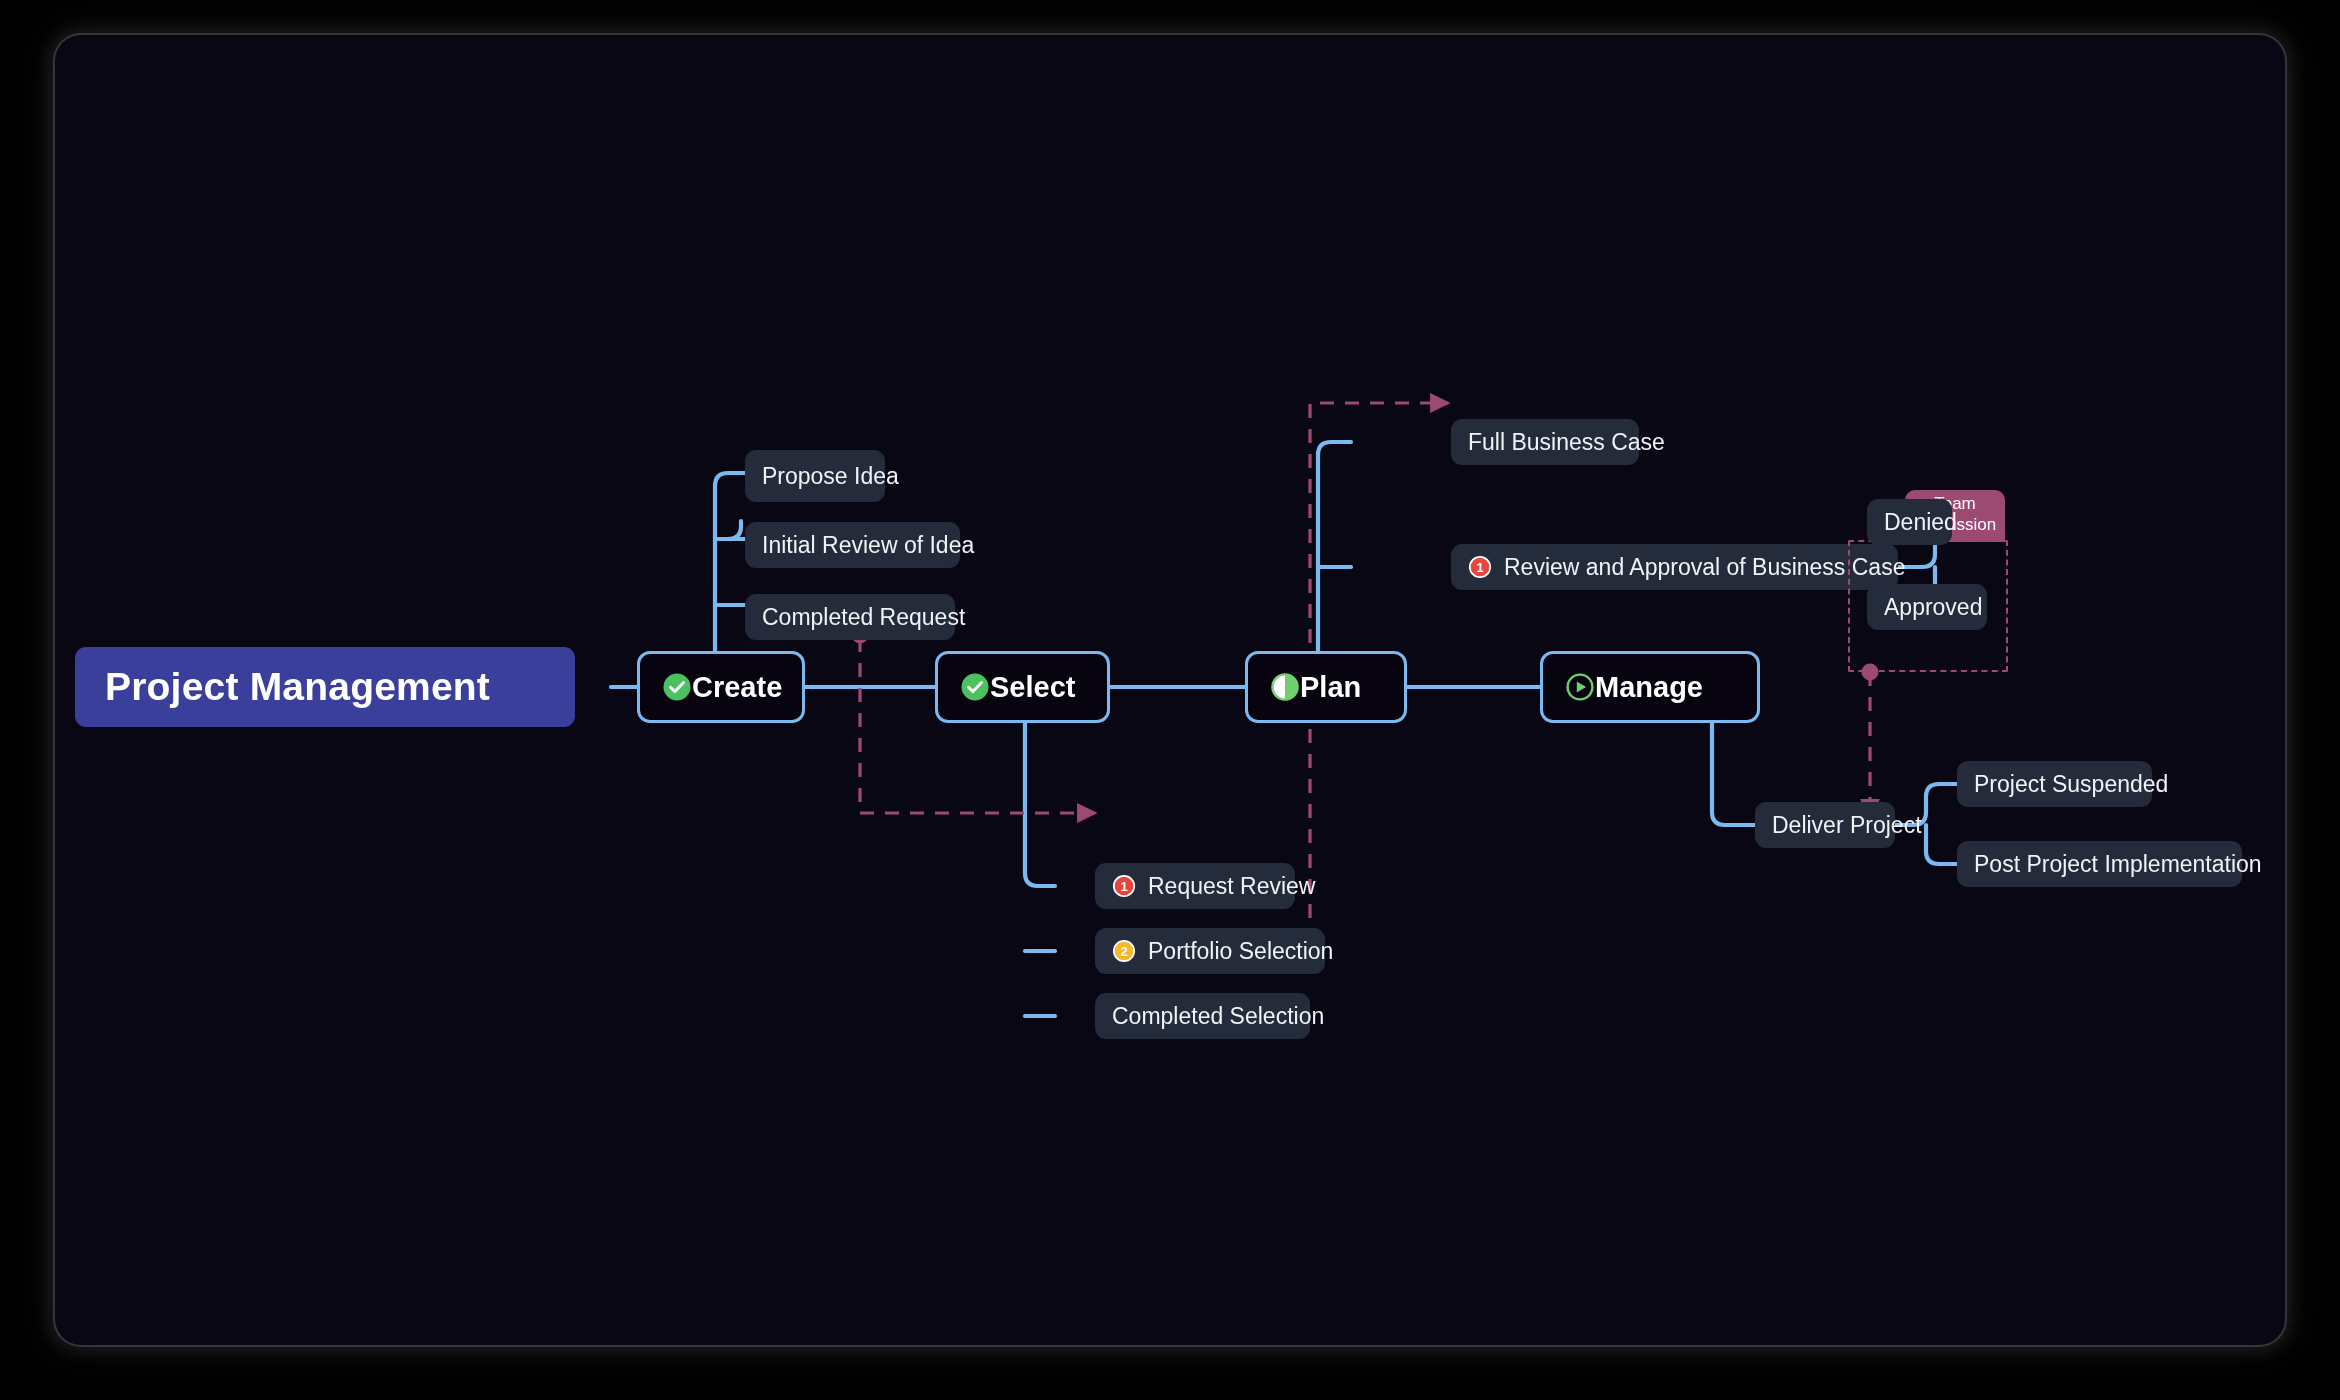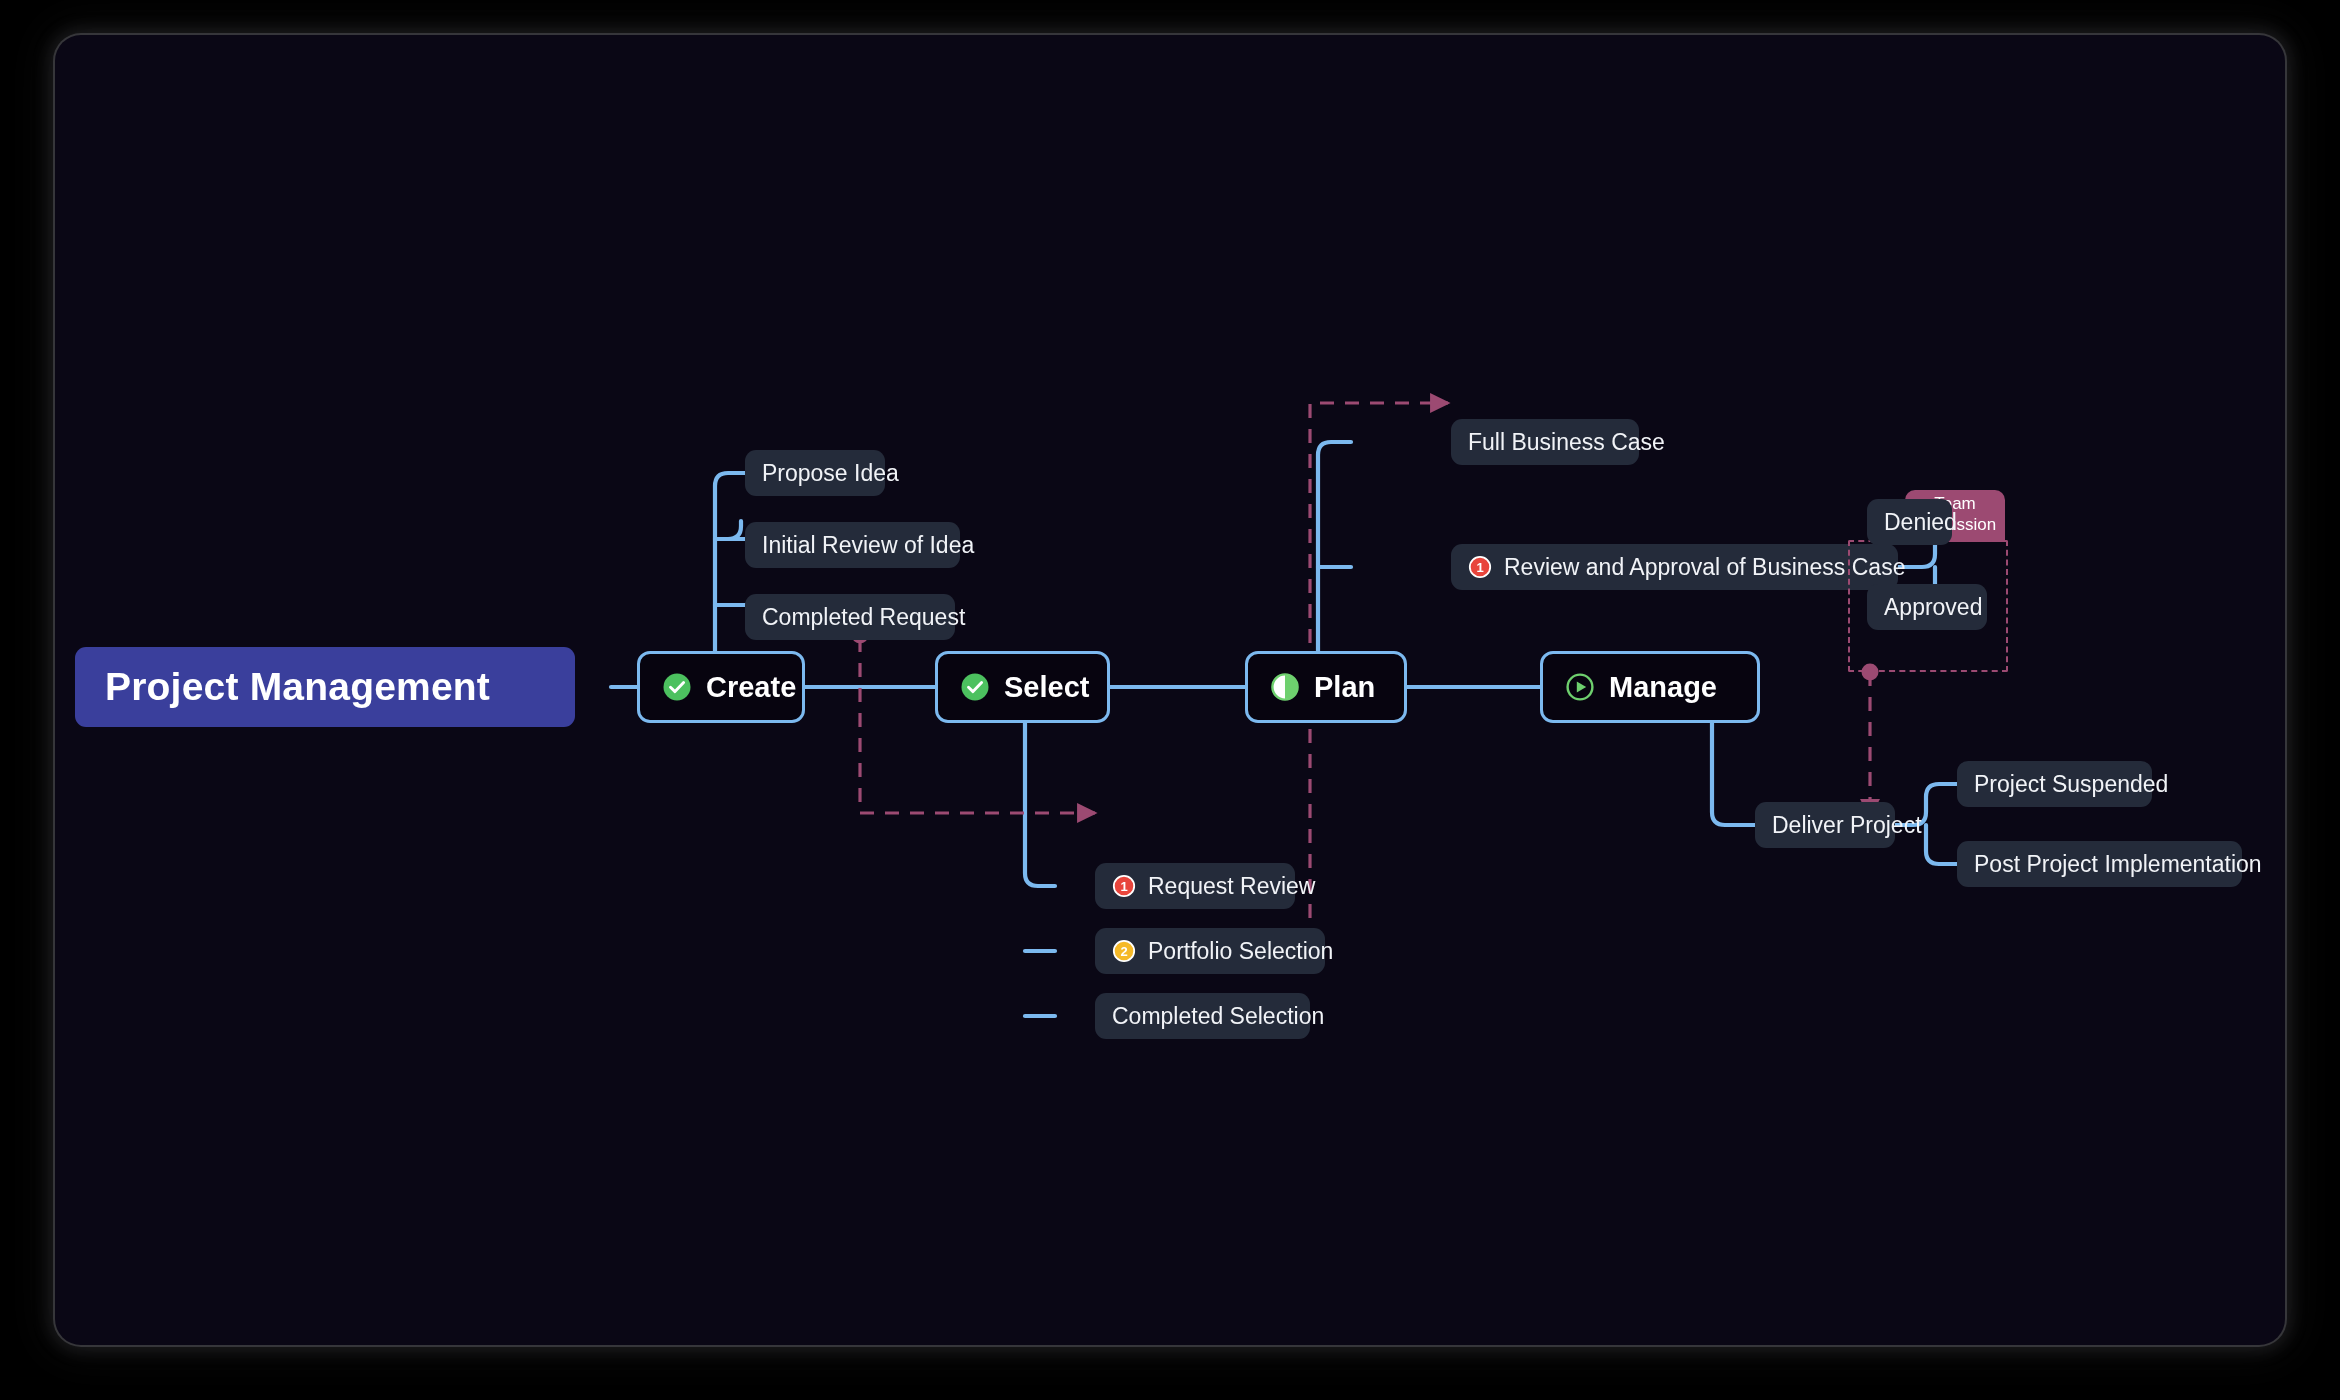--- a/index.html
+++ b/index.html
@@ -67,21 +67,21 @@
 
   
   .stage-node {
     background: #07040f;
     border: 3px solid #7cb9ef;
     border-radius: 13px;
     color: #ffffff;
     font-size: 29px;
     font-weight: bold;
     padding: 0 22px;
-    gap: 14px;
+    gap: 0;
   }
 
   
   .leaf-node {
     background: #242b3a;
     border-radius: 11px;
     color: #f1f3f7;
     font-size: 23px;
     font-weight: normal;
     padding: 0 17px;
@@ -218,21 +218,21 @@
     <div class="node stage-node" style="left:1485px; top:616px; width:220px; height:72px;">
       <span class="ic">
         <svg width="30" height="30" viewBox="0 0 30 30">
           <circle cx="15" cy="15" r="12.4" fill="none" stroke="#6ed06e" stroke-width="2.4"></circle>
           <path d="M11.8 9.4 L21.2 15 L11.8 20.6 Z" fill="#6ed06e"></path>
         </svg>
       </span>
       <span>Manage</span>
     </div>
 
-    <div class="node leaf-node" style="left:690px; top:415px; width:140px; height:46px;">
+    <div class="node leaf-node" style="left:690px; top:415px; width:140px; height:52px;">
       <span>Propose Idea</span>
     </div>
 
     <div class="node leaf-node" style="left:690px; top:487px; width:215px; height:46px;">
       <span>Initial Review of Idea</span>
     </div>
 
     <div class="node leaf-node" style="left:690px; top:559px; width:210px; height:46px;">
       <span>Completed Request</span>
     </div>

